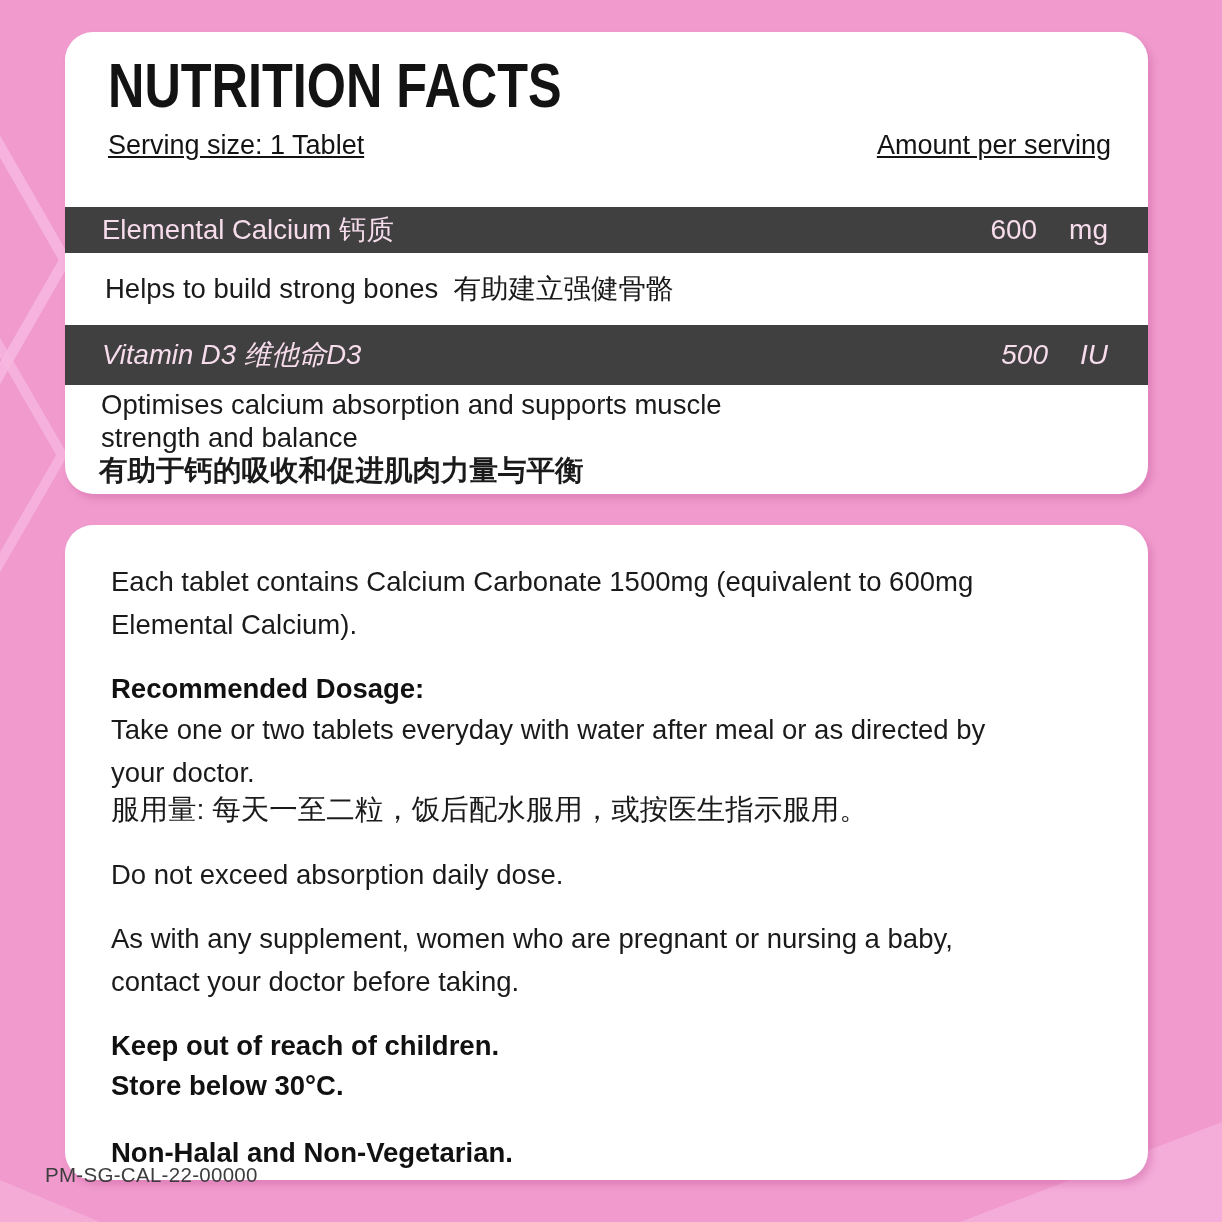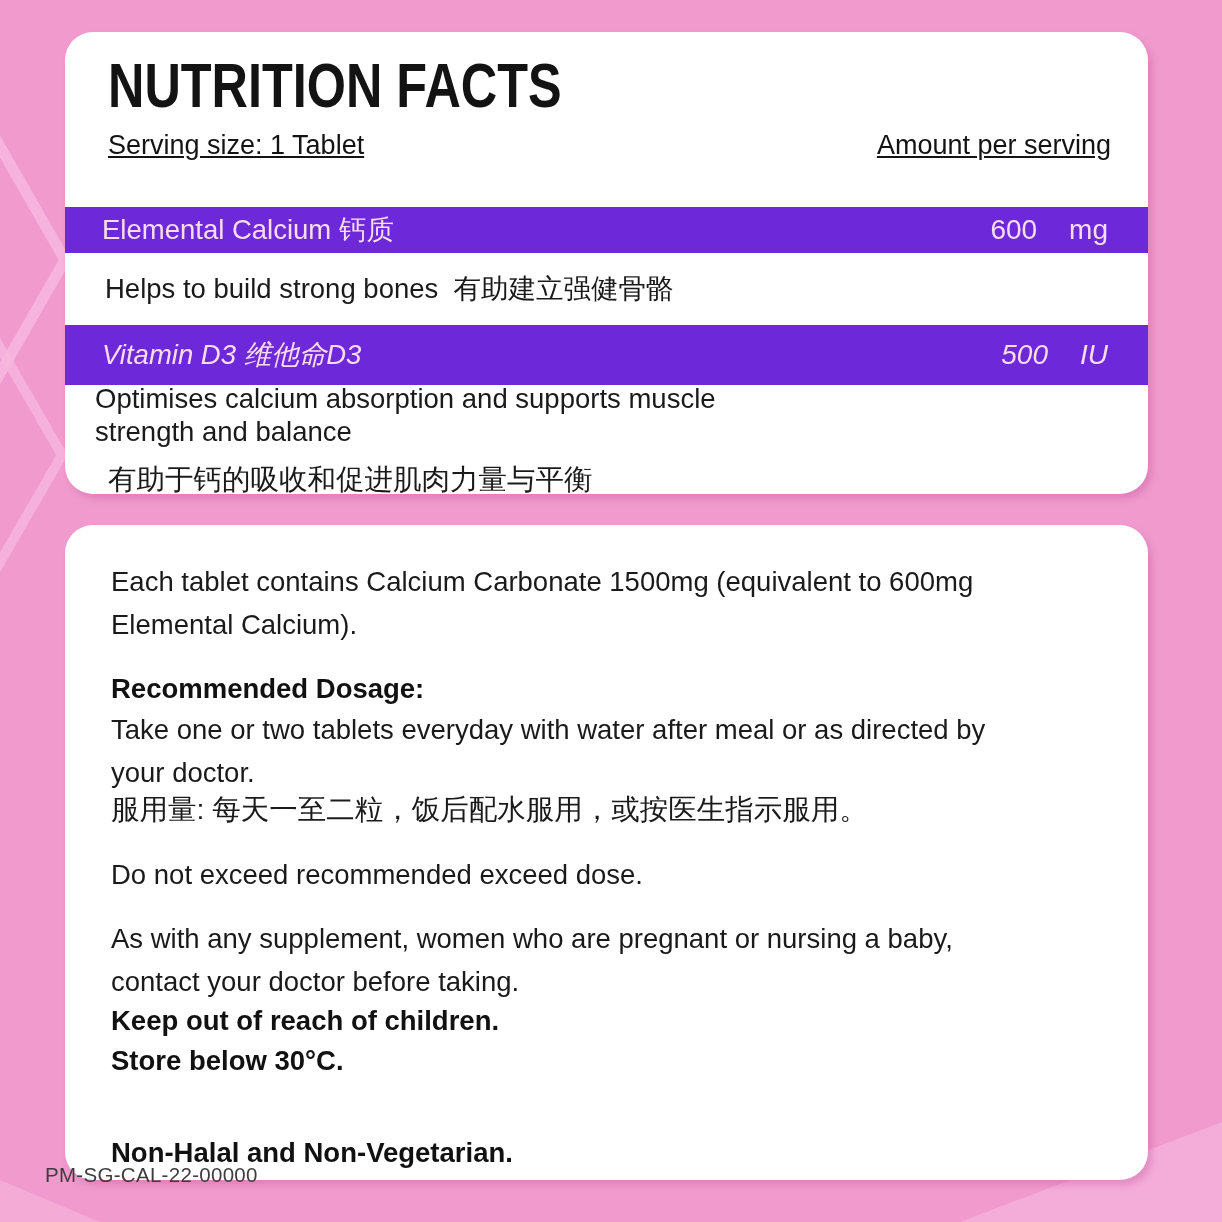--- a/index.html
+++ b/index.html
@@ -26,53 +26,53 @@
     font-size:63px;font-weight:700;color:#131313;line-height:1.05;
     letter-spacing:0px;transform:scaleX(0.80);transform-origin:left center;
     white-space:nowrap;
   }
   .serving-row{
     position:absolute;left:43px;right:37px;top:98px;
     display:flex;justify-content:space-between;align-items:baseline;
     font-size:27px;color:#131313;text-decoration:underline;
   }
   .bar{
-    position:absolute;left:0;right:0;background:#6d28d9;
+    position:absolute;left:0;right:0;background:#404040;
     display:flex;justify-content:space-between;align-items:center;
     padding:0 40px 0 37px;box-sizing:border-box;color:#F7DCEC;
   }
   .bar1{top:175px;height:46px;}
   .bar2{top:293px;height:60px;font-style:italic;}
   .bar-name{font-size:27.5px;white-space:pre-wrap;}
   .bar-amount{display:flex;gap:32px;align-items:baseline;font-size:28px;}
   .benefit{
     position:absolute;left:40px;top:221px;height:72px;
     display:flex;align-items:center;
     font-size:27.5px;color:#1a1a1a;white-space:pre-wrap;
   }
   .desc-en{
-    position:absolute;left:30px;top:350px;margin:0;
+    position:absolute;left:30px;top:350px;margin:6px;
     font-size:27.5px;line-height:33px;color:#1a1a1a;white-space:pre-wrap;
   }
   .desc-zh{
-    position:absolute;left:30px;top:416px;margin:13px;
-    font-size:28.5px;color:#1a1a1a;white-space:pre-wrap;
+    position:absolute;left:30px;top:416px;margin:4px;
+    font-size:28.5px;color:#1a1a1a;white-space:pre-wrap;font-weight:bold;
   }
   .p{
     position:absolute;left:38px;right:30px;margin:8px;
     font-size:27.5px;line-height:43px;color:#1a1a1a;white-space:pre-wrap;
   }
   .bold{font-weight:700;color:#111;}
   .p-intro{top:27px;}
   .p-dosage-head{top:134px;}
   .p-dosage-en{top:175px;}
   .p-dosage-zh{top:255px;font-size:28.5px;}
   .p-dose-warning{top:320px;}
   .p-pregnancy{top:384px;}
-  .p-storage{top:468px;line-height:40px;}
+  .p-storage{top:493px;line-height:40px;}
   .p-dietary{top:598px;}
   .footer-code{
     position:absolute;left:45px;top:1163px;
     font-size:20.5px;color:#3d3d3d;letter-spacing:0.3px;
   }
 </style>
 </head>
 <body>
 
 <div class="stage">
@@ -124,21 +124,21 @@
     <p class="p p-intro">Each tablet contains Calcium Carbonate 1500mg (equivalent to 600mg
 Elemental Calcium).</p>
 
     <p class="p bold p-dosage-head">Recommended Dosage:</p>
 
     <p class="p p-dosage-en">Take one or two tablets everyday with water after meal or as directed by
 your doctor.</p>
 
     <p class="p p-dosage-zh">服用量: 每天一至二粒，饭后配水服用，或按医生指示服用。</p>
 
-    <p class="p p-dose-warning">Do not exceed recommended exceed dose.</p>
+    <p class="p p-dose-warning">Do not exceed absorption daily dose.</p>
 
     <p class="p p-pregnancy">As with any supplement, women who are pregnant or nursing a baby,
 contact your doctor before taking.</p>
 
     <p class="p bold p-storage">Keep out of reach of children.
 Store below 30°C.</p>
 
     <p class="p bold p-dietary">Non-Halal and Non-Vegetarian.</p>
   </section>
 

